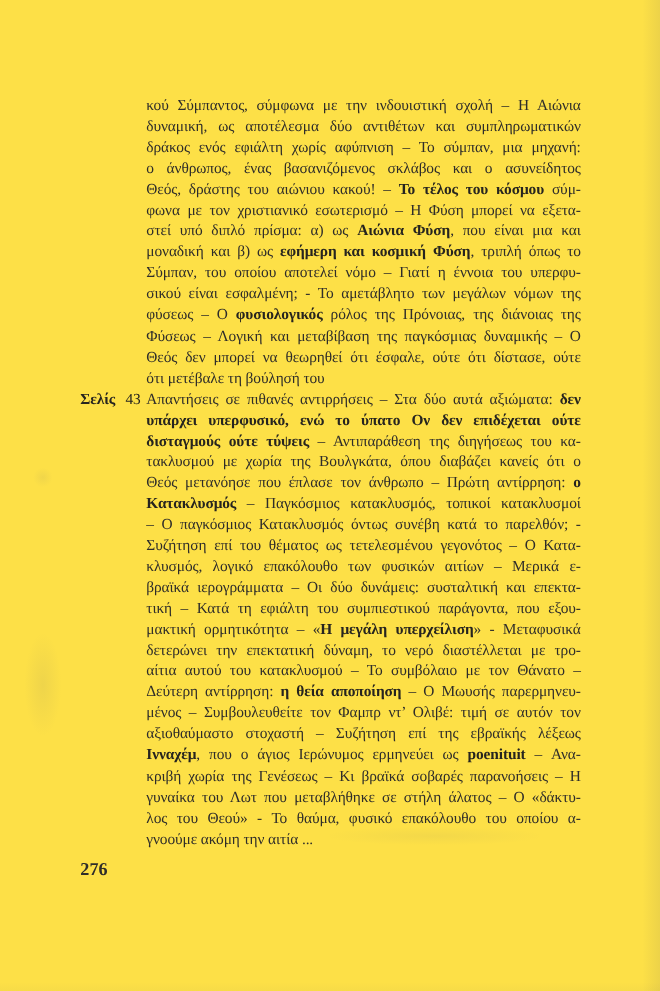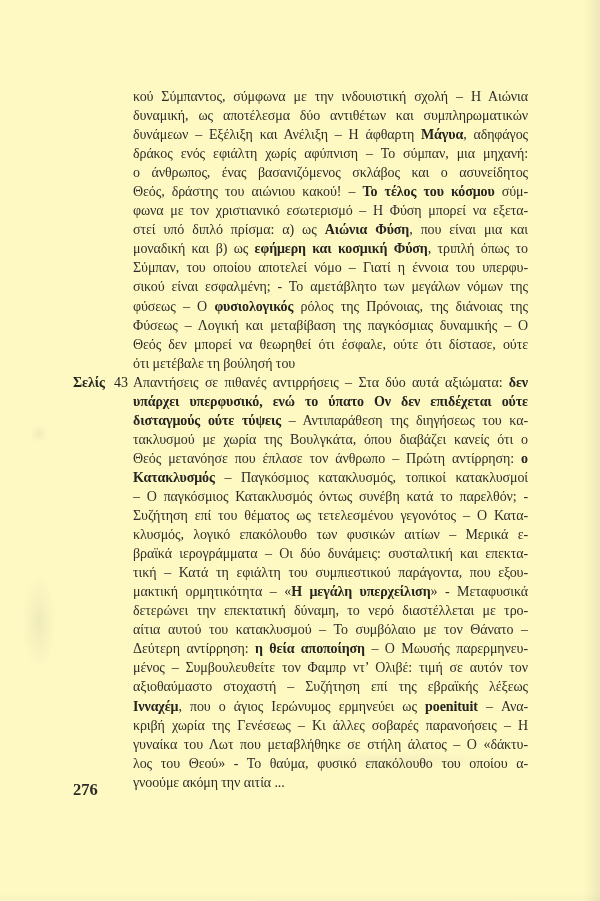--- a/index.html
+++ b/index.html
@@ -3,21 +3,21 @@
 <meta charset="utf-8">
 <style>
   html, body {
     margin: 0;
     padding: 0;
   }
   .page {
     position: relative;
     width: 600px;
     height: 901px;
-    background: #fef9c3;
+    background: #fde047;
     font-family: "Liberation Serif", "DejaVu Serif", serif;
     color: #2f2d2a;
     overflow: hidden;
   }
   
   .edge-shade-right {
     position: absolute;
     top: 0; right: 0;
     width: 16px; height: 100%;
     background: linear-gradient(to right, rgba(90,90,85,0), rgba(90,90,85,0.10));
@@ -103,21 +103,20 @@
   }
 </style>
 </head>
 <body>
 
 <div class="page">
   <div class="text-column" id="text-column">
       <div class="para">
         <div class="line"><span>κού Σύμπαντος, σύμφωνα με την ινδουιστική σχολή – Η Αιώνια</span></div>
         <div class="line"><span>δυναμική, ως αποτέλεσμα δύο αντιθέτων και συμπληρωματικών</span></div>
-        <div class="line"><span>δυνάμεων – Εξέλιξη και Ανέλιξη – Η άφθαρτη </span><span class="b">Μάγυα</span><span>, αδηφάγος</span></div>
         <div class="line"><span>δράκος ενός εφιάλτη χωρίς αφύπνιση – Το σύμπαν, μια μηχανή:</span></div>
         <div class="line"><span>ο άνθρωπος, ένας βασανιζόμενος σκλάβος και ο ασυνείδητος</span></div>
         <div class="line"><span>Θεός, δράστης του αιώνιου κακού! – </span><span class="b">Το τέλος του κόσμου</span><span> σύμ-</span></div>
         <div class="line"><span>φωνα με τον χριστιανικό εσωτερισμό – Η Φύση μπορεί να εξετα-</span></div>
         <div class="line"><span>στεί υπό διπλό πρίσμα: α) ως </span><span class="b">Αιώνια Φύση</span><span>, που είναι μια και</span></div>
         <div class="line"><span>μοναδική και β) ως </span><span class="b">εφήμερη και κοσμική Φύση</span><span>, τριπλή όπως το</span></div>
         <div class="line"><span>Σύμπαν, του οποίου αποτελεί νόμο – Γιατί η έννοια του υπερφυ-</span></div>
         <div class="line"><span>σικού είναι εσφαλμένη; - Το αμετάβλητο των μεγάλων νόμων της</span></div>
         <div class="line"><span>φύσεως – Ο </span><span class="b">φυσιολογικός</span><span> ρόλος της Πρόνοιας, της διάνοιας της</span></div>
         <div class="line"><span>Φύσεως – Λογική και μεταβίβαση της παγκόσμιας δυναμικής – Ο</span></div>
@@ -138,21 +137,21 @@
         <div class="line"><span>κλυσμός, λογικό επακόλουθο των φυσικών αιτίων – Μερικά ε-</span></div>
         <div class="line"><span>βραϊκά ιερογράμματα – Οι δύο δυνάμεις: συσταλτική και επεκτα-</span></div>
         <div class="line"><span>τική – Κατά τη εφιάλτη του συμπιεστικού παράγοντα, που εξου-</span></div>
         <div class="line"><span>μακτική ορμητικότητα – «</span><span class="b">Η μεγάλη υπερχείλιση</span><span>» - Μεταφυσικά</span></div>
         <div class="line"><span>δετερώνει την επεκτατική δύναμη, το νερό διαστέλλεται με τρο-</span></div>
         <div class="line"><span>αίτια αυτού του κατακλυσμού – Το συμβόλαιο με τον Θάνατο –</span></div>
         <div class="line"><span>Δεύτερη αντίρρηση: </span><span class="b">η θεία αποποίηση</span><span> – Ο Μωυσής παρερμηνευ-</span></div>
         <div class="line"><span>μένος – Συμβουλευθείτε τον Φαμπρ ντ’ Ολιβέ: τιμή σε αυτόν τον</span></div>
         <div class="line"><span>αξιοθαύμαστο στοχαστή – Συζήτηση επί της εβραϊκής λέξεως</span></div>
         <div class="line"><span class="b">Ινναχέμ</span><span>, που ο άγιος Ιερώνυμος ερμηνεύει ως </span><span class="b">poenituit</span><span> – Ανα-</span></div>
-        <div class="line"><span>κριβή χωρία της Γενέσεως – Κι άλλες σοβαρές παρανοήσεις – Η</span></div>
+        <div class="line"><span>κριβή χωρία της Γενέσεως – Κι βραϊκά σοβαρές παρανοήσεις – Η</span></div>
         <div class="line"><span>γυναίκα του Λωτ που μεταβλήθηκε σε στήλη άλατος – Ο «δάκτυ-</span></div>
         <div class="line"><span>λος του Θεού» - Το θαύμα, φυσικό επακόλουθο του οποίου α-</span></div>
         <div class="line last"><span>γνοούμε ακόμη την αιτία ...</span></div>
       </div>
     </div>
   <div class="page-number">276</div>
   <div class="smudge smudge-1"></div>
   <div class="smudge smudge-2"></div>
   <div class="smudge smudge-3"></div>
   <div class="edge-shade-right"></div>

